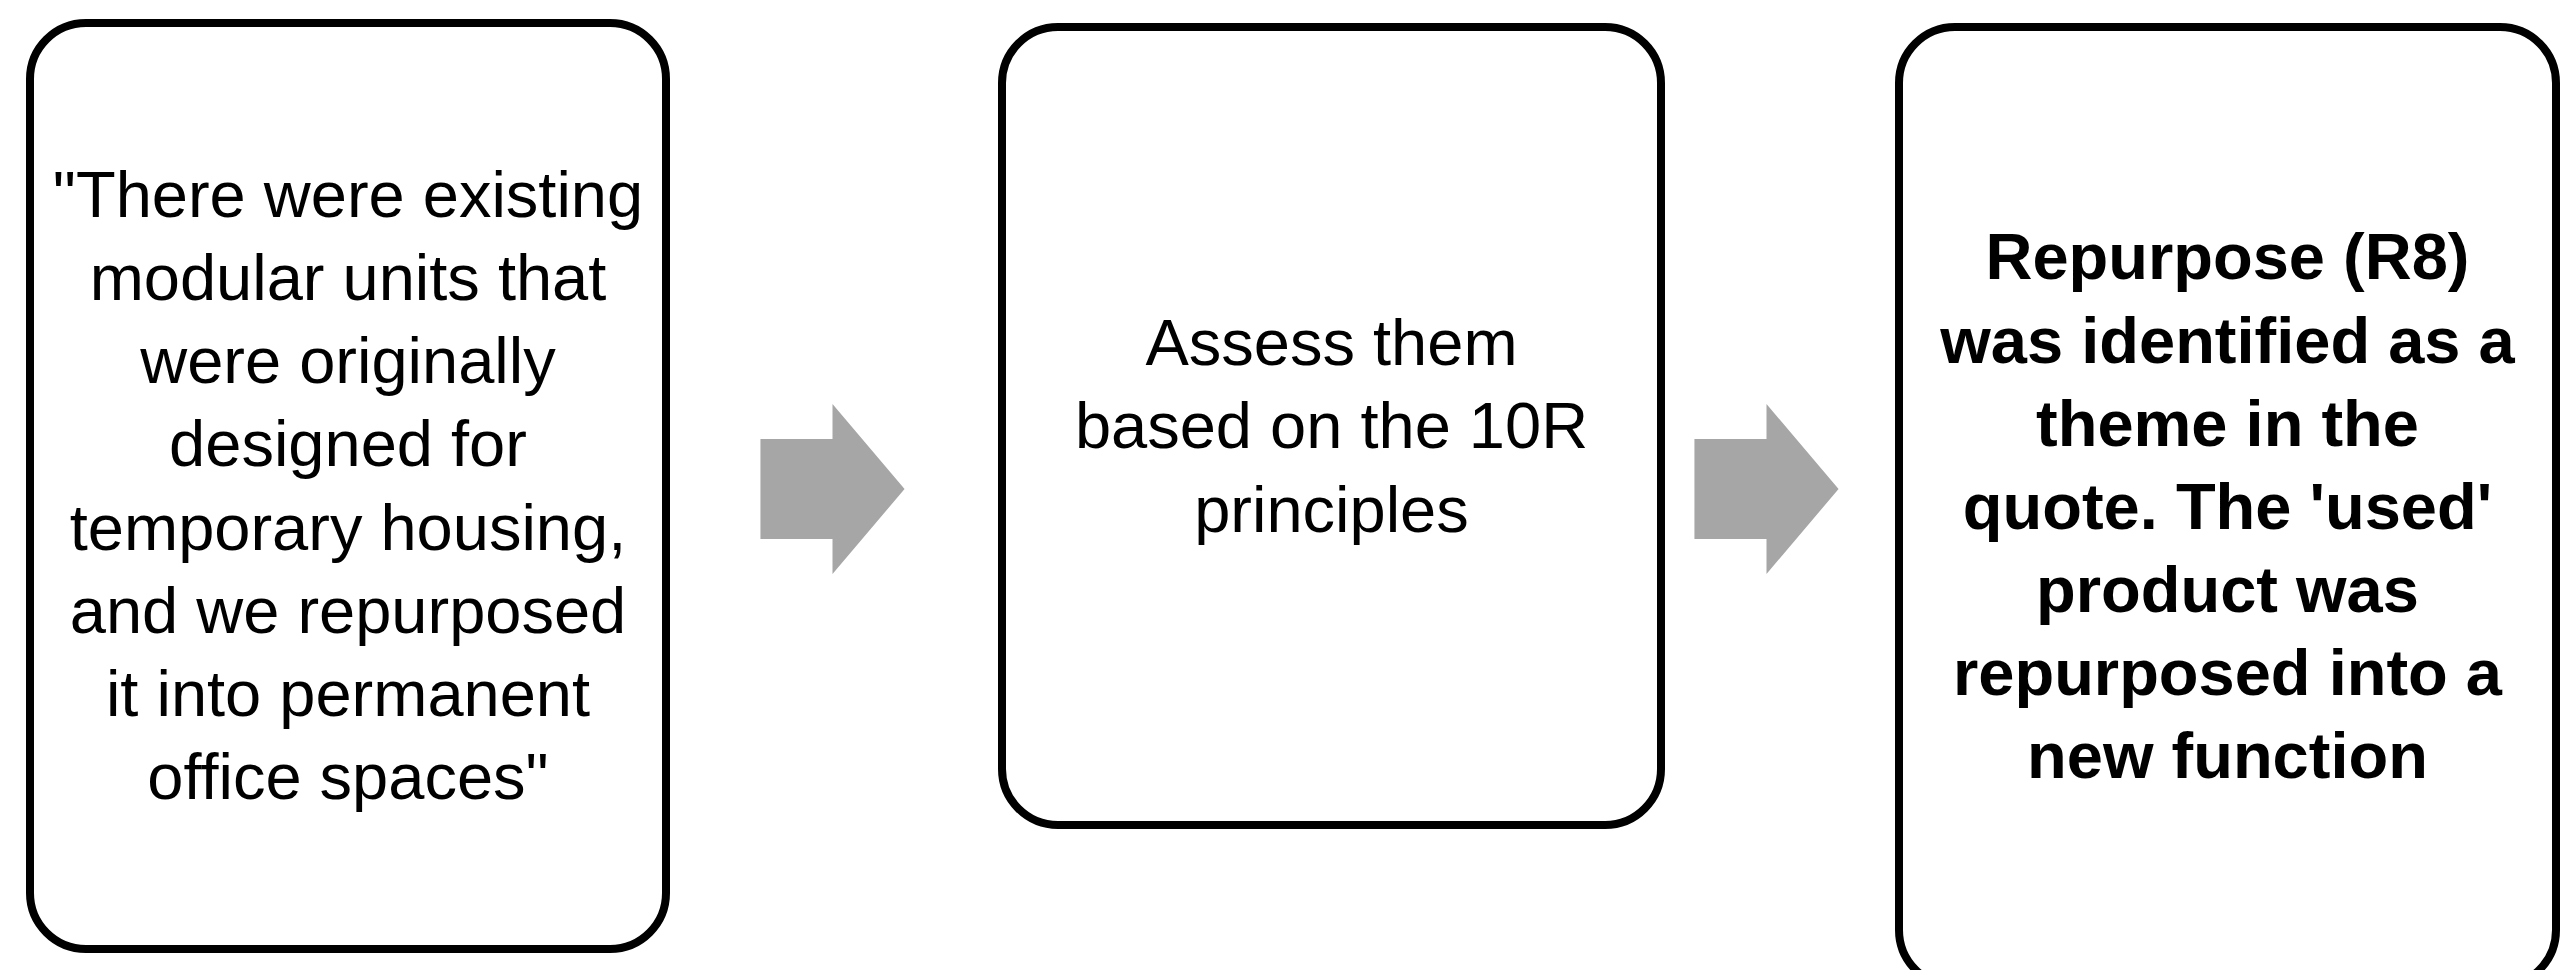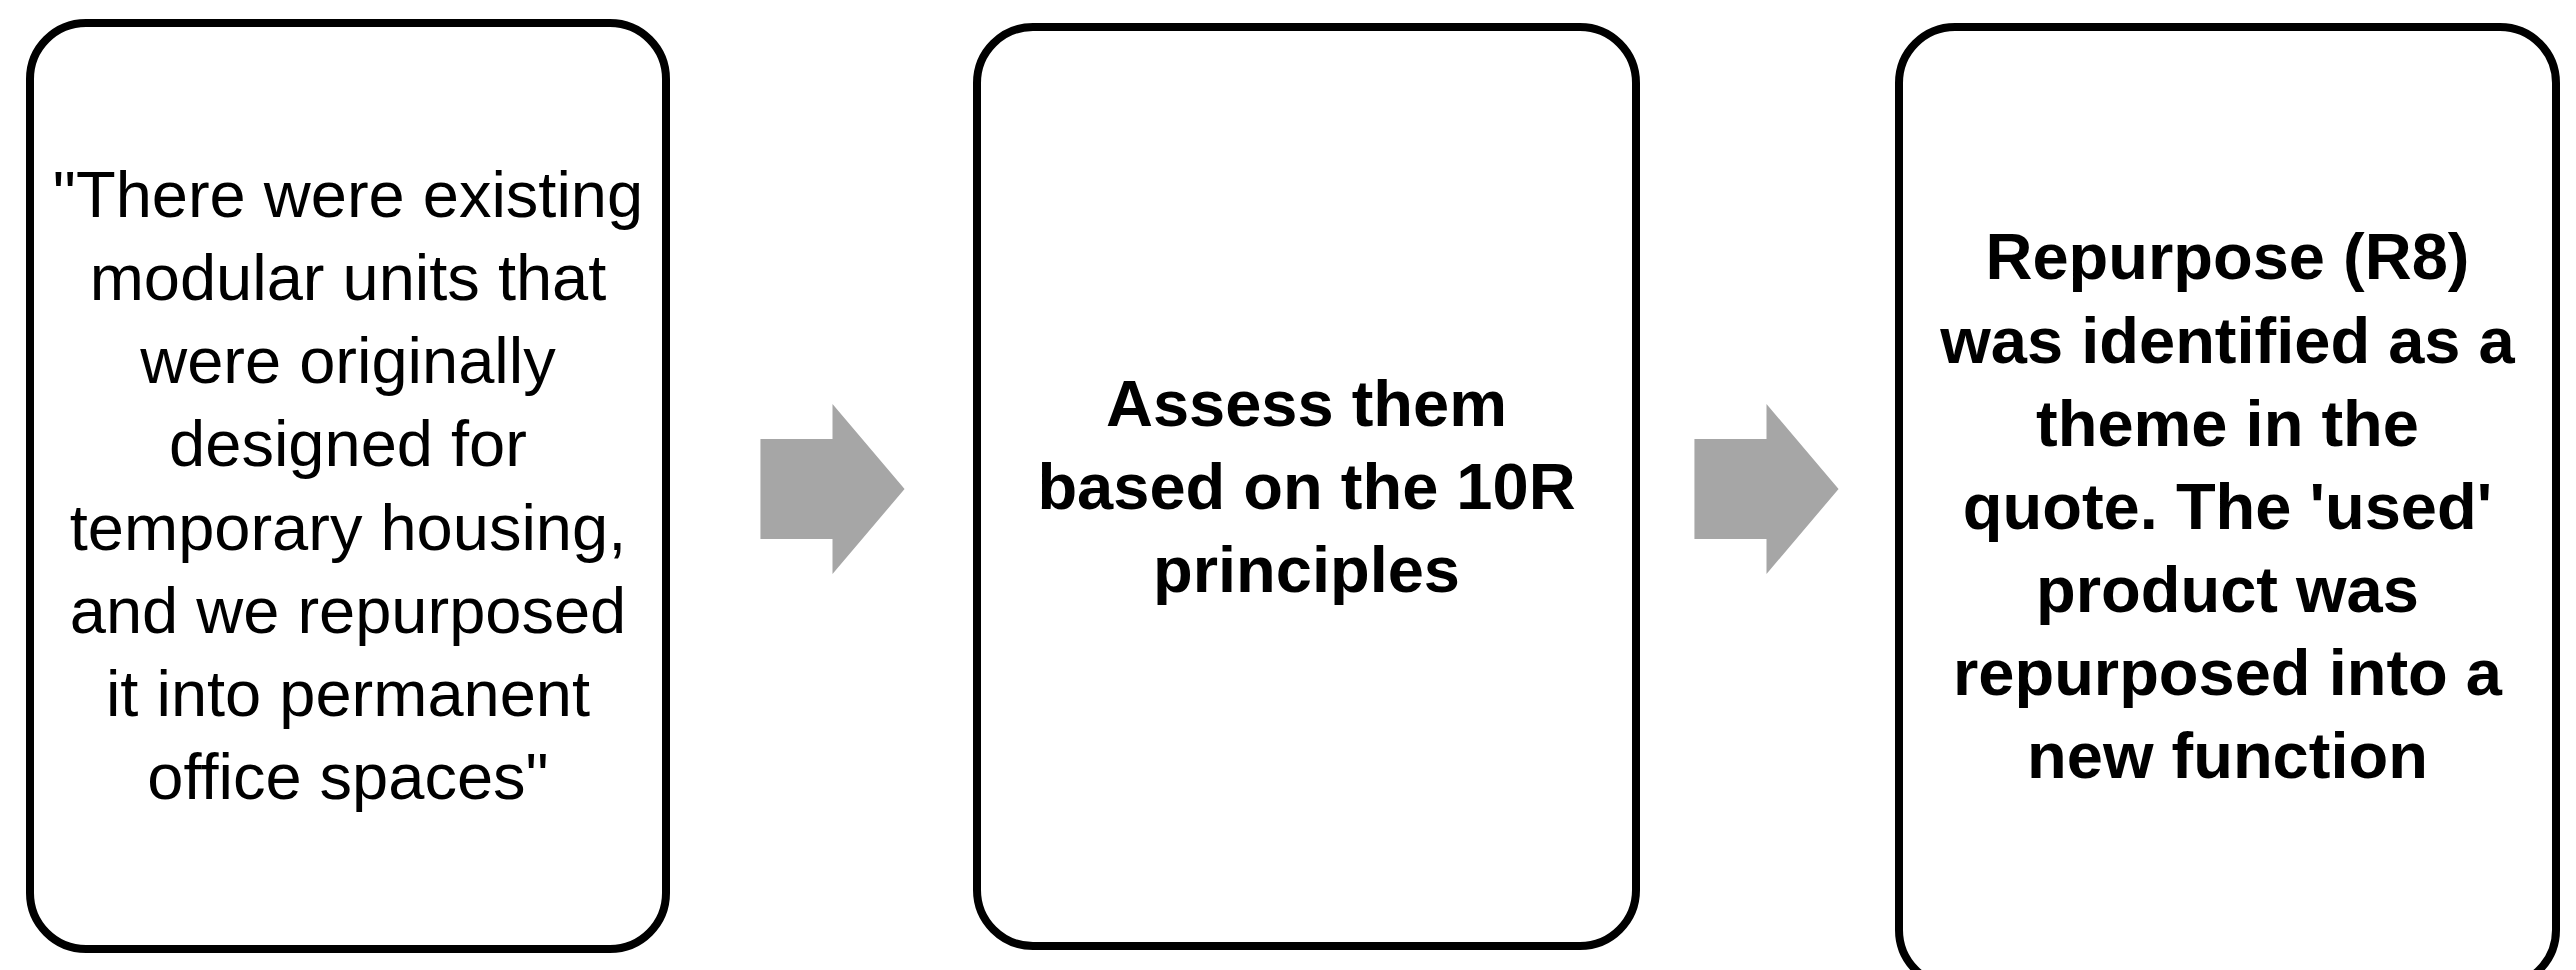--- a/index.html
+++ b/index.html
@@ -26,21 +26,21 @@
     justify-content: center;
   }
   .step-box p {
     margin: 0;
     text-align: center;
     font-size: 65px;
     line-height: 1.28;
     color: #000000;
   }
   .box-1 { left: 26px;   top: 18.5px; width: 644px; height: 934px; }
-  .box-2 { left: 973px; top: 23px; width: 667px; height: 927px; font-weight: bold; }
+  .box-2 { left: 998px; top: 23px; width: 667px; height: 806px; }
   .box-3 { left: 1895px; top: 23px; width: 665px; height: 967px; font-weight: bold; }
   .box-1 p { max-width: 602px; }
   .box-2 p { max-width: 547px; }
   .box-3 p { max-width: 593px; }
   .arrow {
     position: absolute;
     width: 145px;
     height: 170px;
   }
   .arrow-1 { left: 760px;  top: 404px; }

